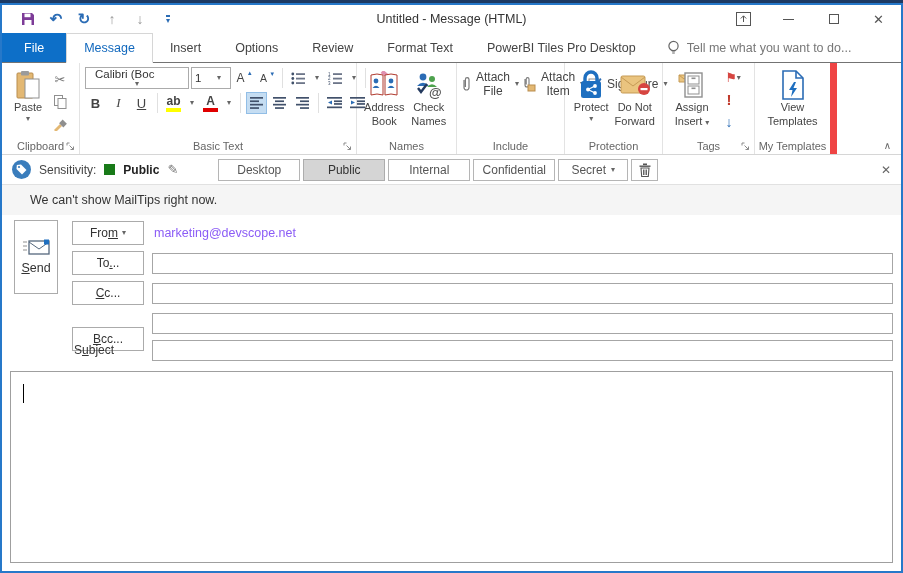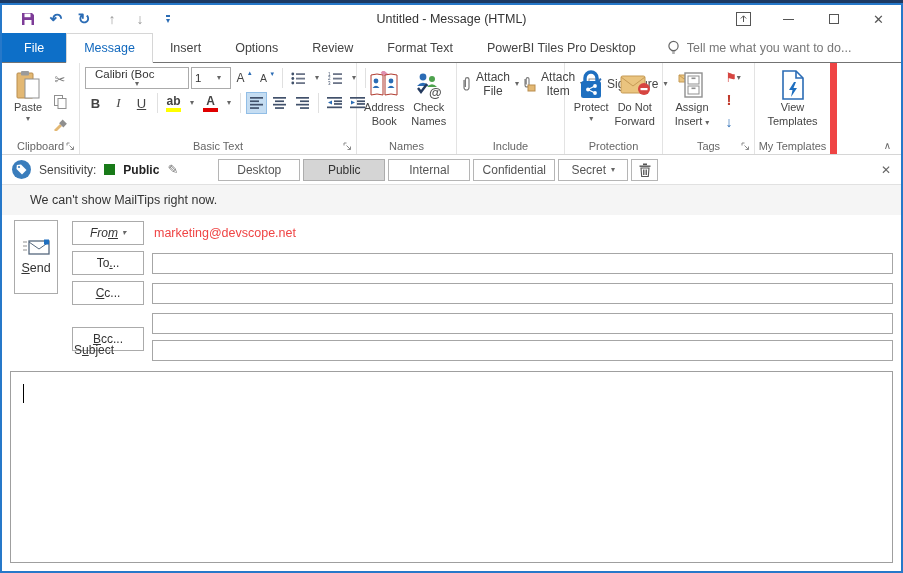--- a/index.html
+++ b/index.html
@@ -83,21 +83,21 @@
 
   
   .mailtips { height:30px; background:#f5f5f5; display:flex; align-items:center; padding-left:28px; color:#333; font-size:12.5px; flex:0 0 auto; }
 
   
   .compose { position:relative; flex:0 0 156px; background:#fff; }
   .send-btn { position:absolute; left:12px; top:5px; width:44px; height:74px; border:1px solid #ababab; background:#fff; display:flex; flex-direction:column; align-items:center; justify-content:center; gap:6px; font-size:12.5px; color:#333; font-family:inherit; }
   .fldbtn { position:absolute; left:70px; width:72px; height:24px; border:1px solid #ababab; background:#fff; font-size:12px; color:#333; display:flex; align-items:center; justify-content:center; gap:4px; font-family:inherit; }
   .u { text-decoration:underline; }
   .fld-input { position:absolute; left:150px; width:741px; height:21px; border:1px solid #a6a6a6; background:#fff; font-family:inherit; font-size:12px; padding:0 4px; outline:none; }
-  .from-value { position:absolute; left:152px; top:11px; color:#ef4444; font-size:12.5px; }
+  .from-value { position:absolute; left:152px; top:11px; color:#8b5cf6; font-size:12.5px; }
   .subj-label { position:absolute; left:72px; top:128px; color:#333; }
 
   
   .bodybox { flex:1 1 auto; margin:0 8px 8px 8px; border:1px solid #9f9f9f; background:#fff; position:relative; }
   .cursor { position:absolute; left:12px; top:12px; width:1px; height:19px; background:#000; }
 
   svg { display:block; }
 </style>
 </head>
 <body>
@@ -568,21 +568,21 @@
         <svg width="28" height="16" viewBox="0 0 28 16">
             <path d="M1 3 h4 M1 7 h4 M1 11 h4" stroke="#8f8f8f"></path>
             <rect x="7" y="2" width="20" height="13" fill="#fff" stroke="#55687d" stroke-width="1.3"></rect>
             <path d="M7 3 L17 10 L27 3" stroke="#55687d" fill="none"></path>
             <rect x="22" y="0.5" width="5" height="5" fill="#1e6fc0"></rect>
           </svg>
       </span>
       <span><span></span><span class="u">S</span><span>end</span></span>
     </button>
 
-    <button class="fldbtn" style="top:6px;font-style:italic;">
+    <button class="fldbtn" style="top:6px;">
       <span><span>Fro</span><span class="u">m</span><span></span></span>
       <span class="dd">▾</span>
     </button>
     <span class="from-value">marketing@devscope.net</span>
 
     <button class="fldbtn" style="top:36px;">
       <span><span>To</span><span class="u">.</span><span>..</span></span>
     </button>
     <input class="fld-input" style="top: 37.5px;" value="">
 

